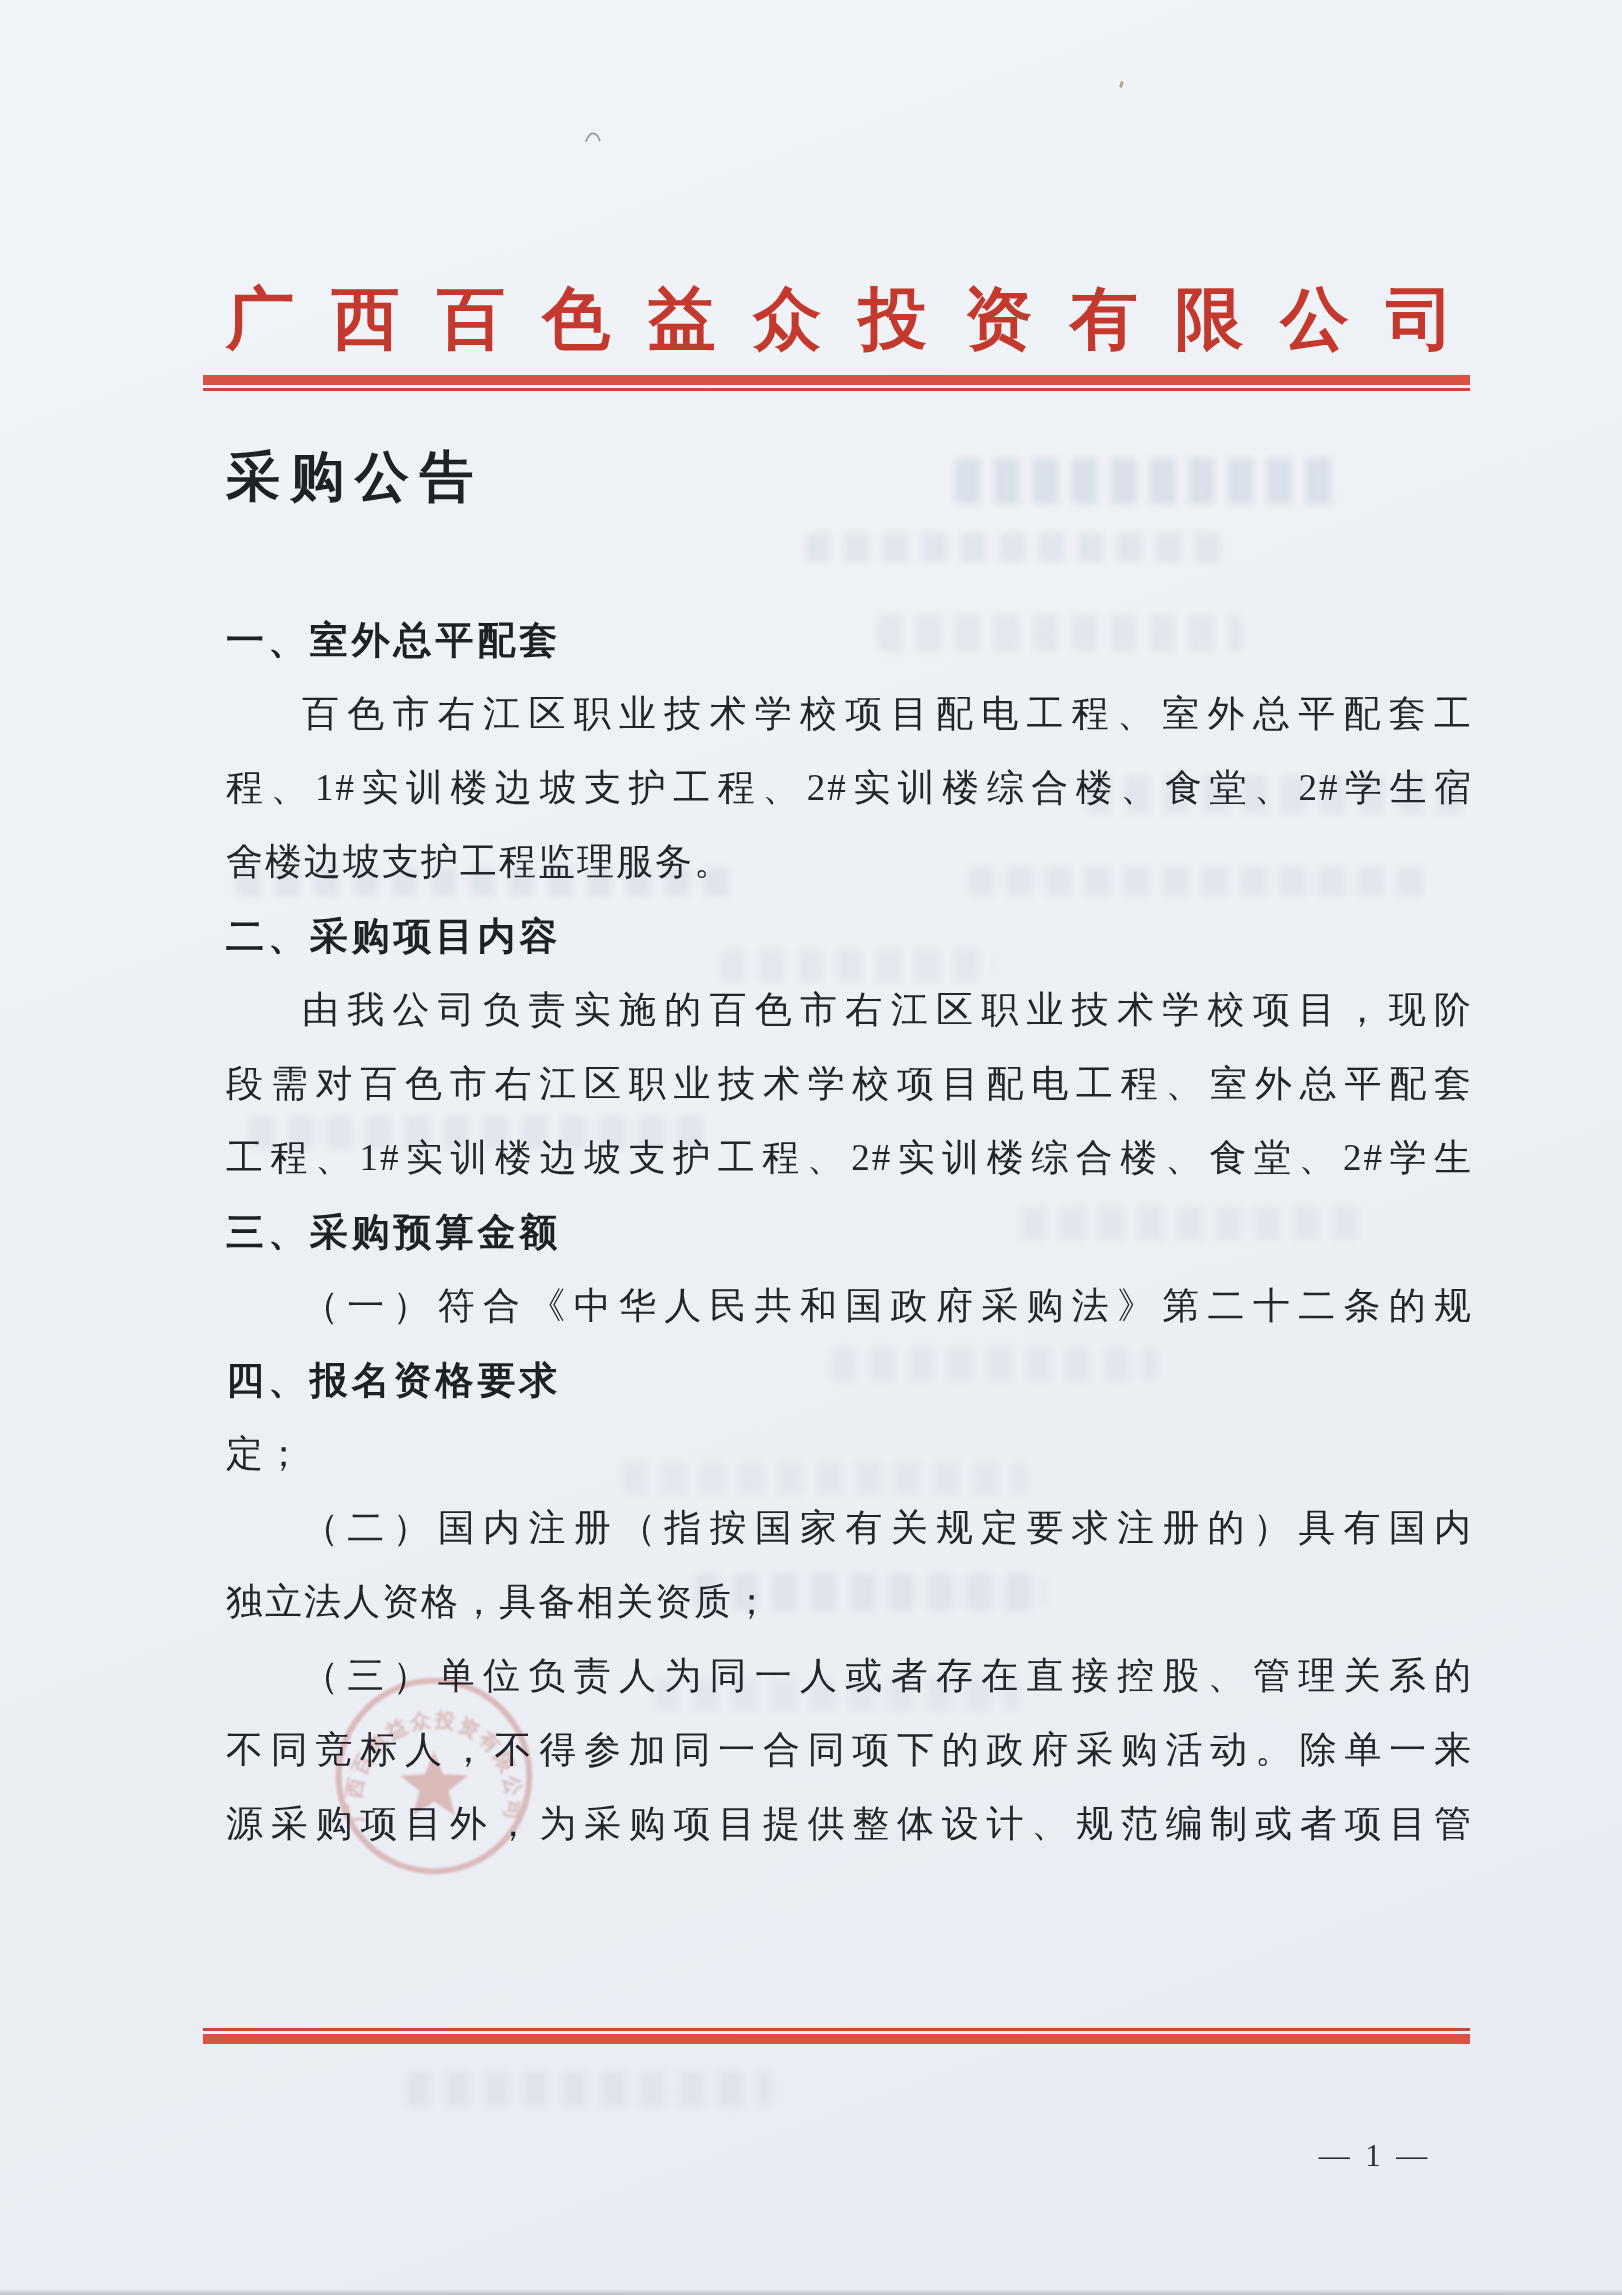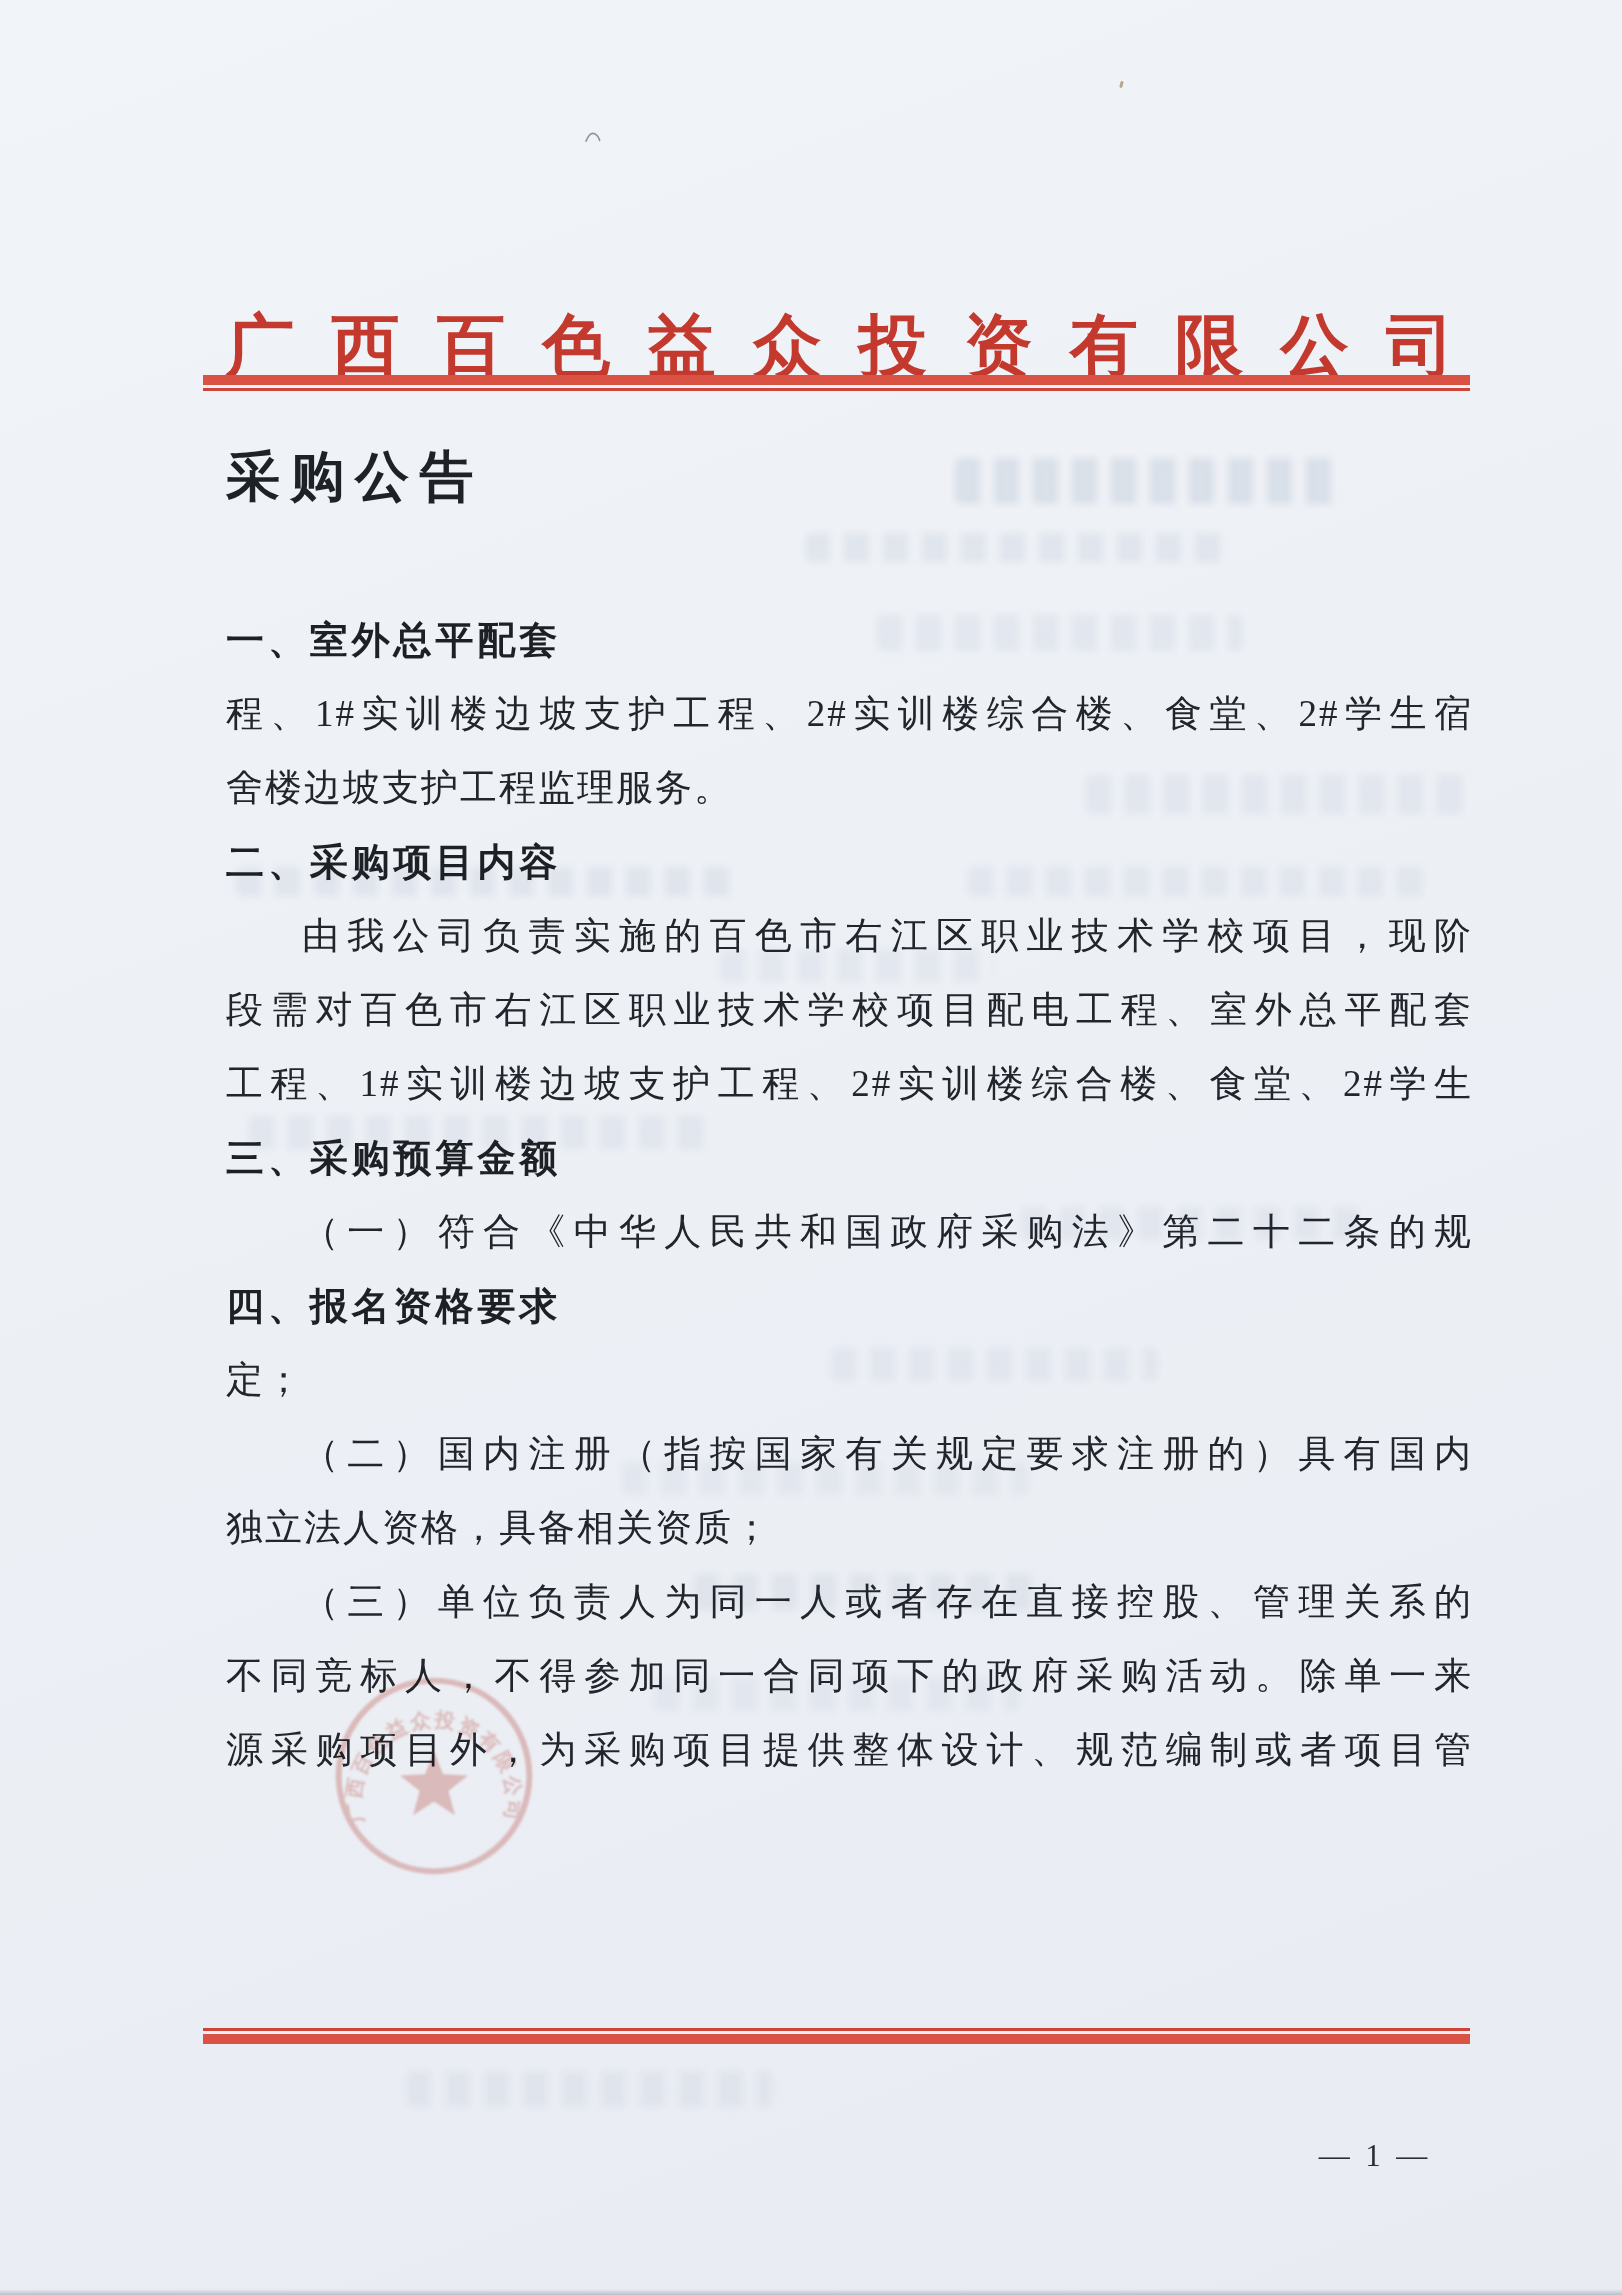--- a/index.html
+++ b/index.html
@@ -11,21 +11,21 @@
   .page {
     position: relative; width: 1623px; height: 2295px; overflow: hidden;
     background: linear-gradient(160deg, #f1f4f8 0%, #edf0f5 40%, #eaedf3 78%, #e8ebf1 100%);
     color: #23272e;
   }
   
   .letterhead-name {
     position: absolute; left: 226px; top: 281px; width: 1228px;
     font-size: 68px; font-weight: 700; line-height: 1.12;
     color: #c4392e;
-    text-align: justify; text-align-last: justify; margin-top: 27px;
+    text-align: justify; text-align-last: justify;
   }
   .rule { position: absolute; left: 203px; width: 1267px; }
   .rule-thick { height: 9.8px; background: #d95243; }
   .rule-thin  { height: 2.6px;  background: #cd4537; }
   .hdr-thick { top: 375px; }
   .hdr-thin  { top: 388px; }
   .ftr-thin  { top: 2028px; }
   .ftr-thick { top: 2034px; }
   
   .notice-title {
@@ -101,20 +101,21 @@
   <div class="ghost" style="left:406px;  top:2071px; width:366px; height:36px; opacity:.45;"></div>
 
   <div class="letterhead-name">广西百色益众投资有限公司</div>
   <div class="rule rule-thick hdr-thick"></div>
   <div class="rule rule-thin hdr-thin"></div>
 
   <div class="notice-title">采购公告</div>
 
   <div class="body-col">
     <div class="ln h">一、室外总平配套</div>
+    <div class="ln ind j">百色市右江区职业技术学校项目配电工程、室外总平配套工</div>
     <div class="ln j">程、1#实训楼边坡支护工程、2#实训楼综合楼、食堂、2#学生宿</div>
     <div class="ln">舍楼边坡支护工程监理服务。</div>
     <div class="ln h">二、采购项目内容</div>
     <div class="ln ind j">由我公司负责实施的百色市右江区职业技术学校项目，现阶</div>
     <div class="ln j">段需对百色市右江区职业技术学校项目配电工程、室外总平配套</div>
     <div class="ln j">工程、1#实训楼边坡支护工程、2#实训楼综合楼、食堂、2#学生</div>
     <div class="ln h">三、采购预算金额</div>
     <div class="ln ind j">（一）符合《中华人民共和国政府采购法》第二十二条的规</div>
     <div class="ln h">四、报名资格要求</div>
     <div class="ln">定；</div>

